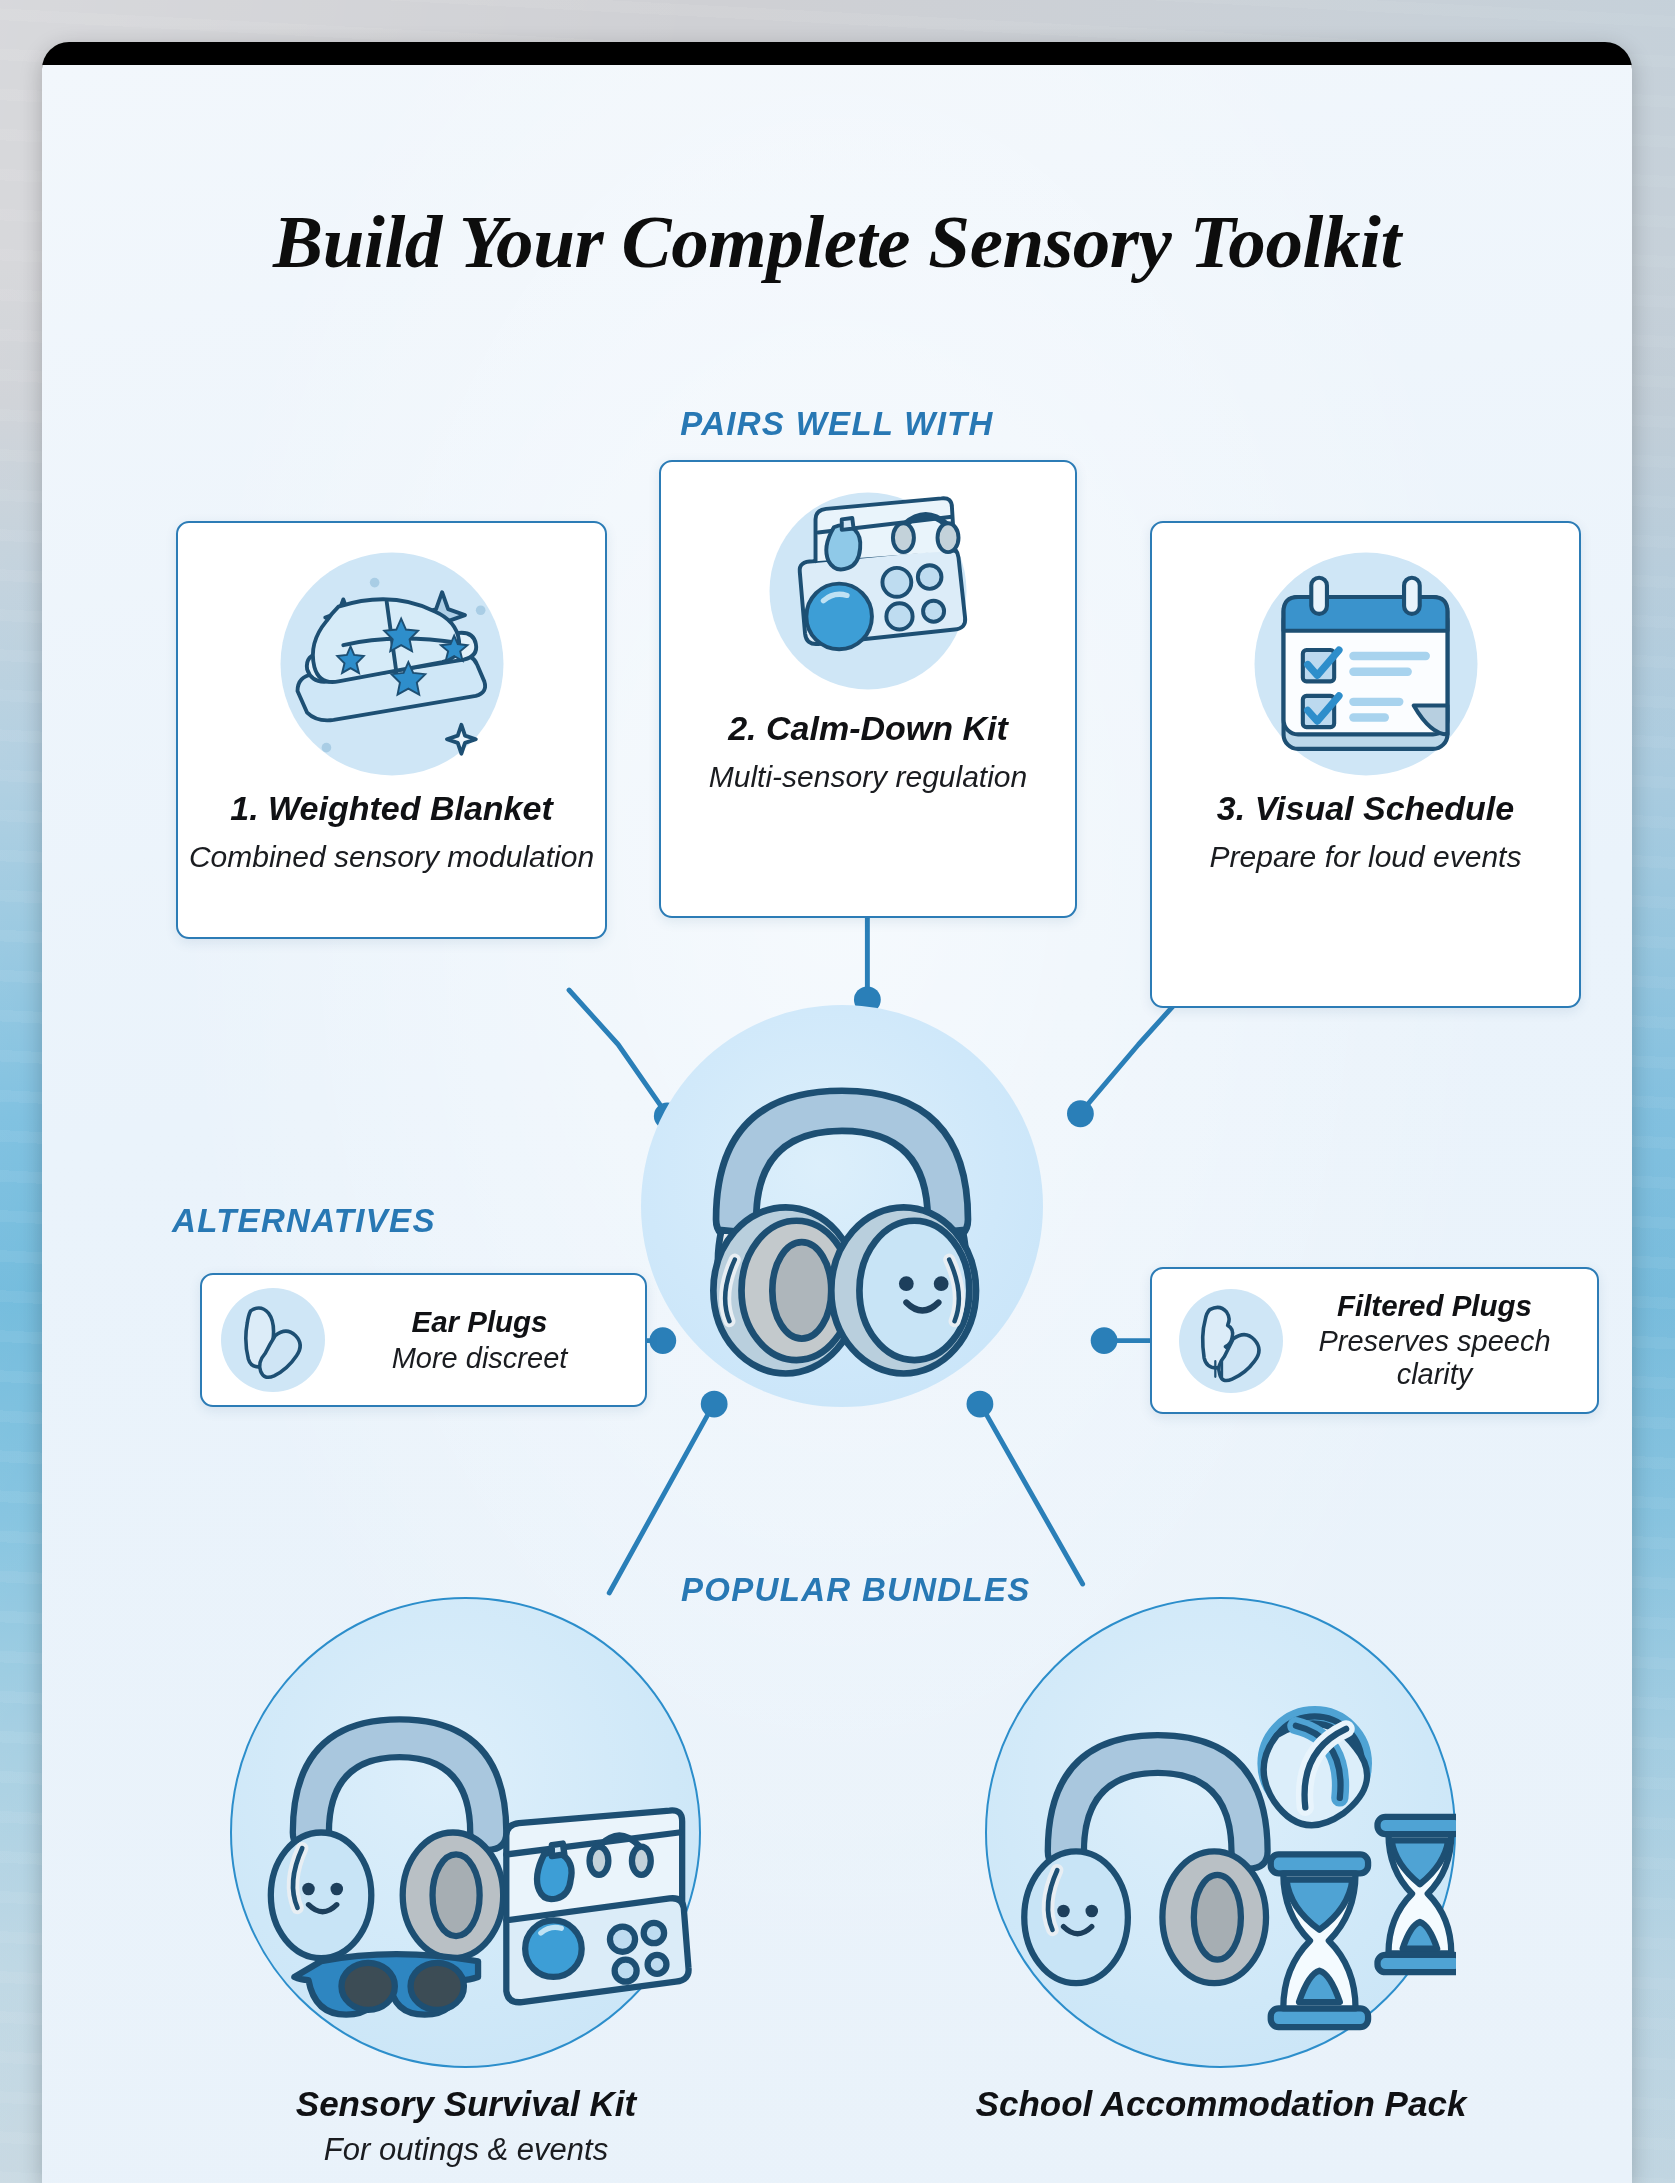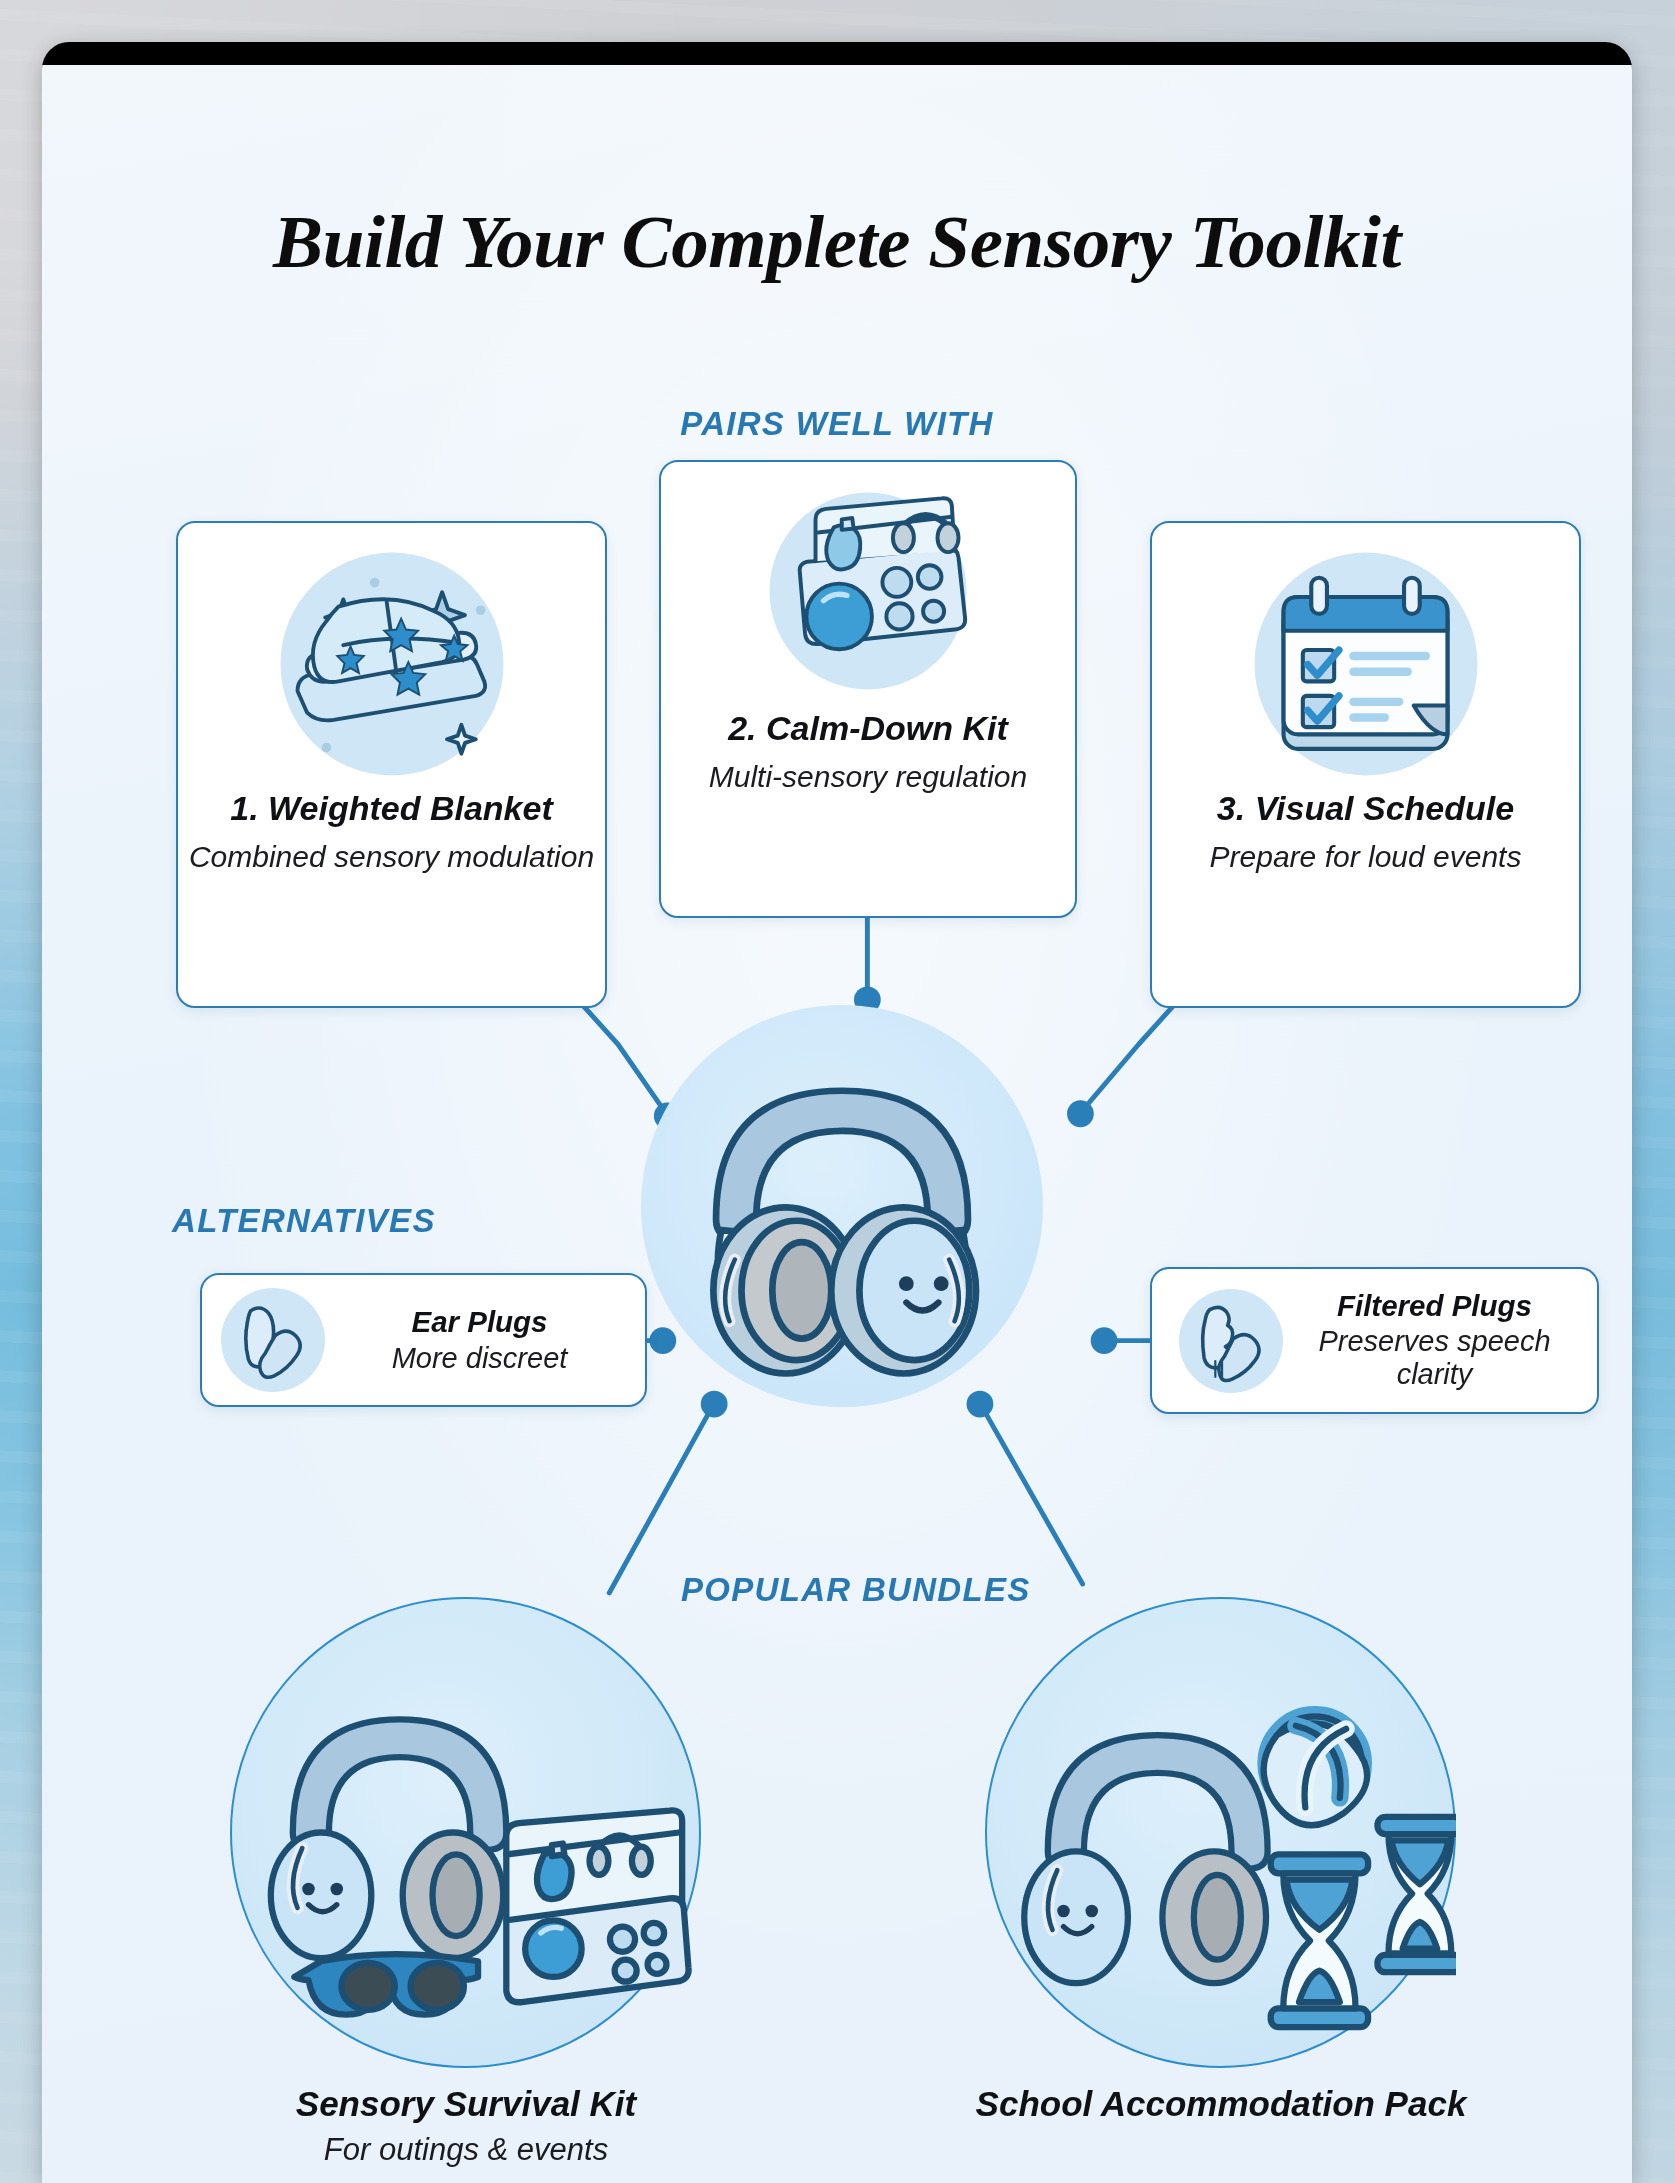--- a/index.html
+++ b/index.html
@@ -81,33 +81,33 @@
   #lbl-bundles{left:639px;top:1506px;font-size:33px;}
 
   
   #links{position:absolute;left:0;top:0;width:1590px;height:2118px;}
 
   
   .card{
     position:absolute;
     background:#ffffff;
     border:2.7px solid #2c7cb6;
-    border-radius:19px;
+    border-radius:13px;
     box-shadow:0 3.6px 11.6px rgba(40,90,130,.10);
     box-sizing:border-box;
   }
   .card .ctitle{
     font-weight:bold;color:#101114;line-height:1.12;
   }
   .card .cdesc{
     color:#1a1c20;line-height:1.18;
   }
 
   
-  #card-blanket{left:134px;top:456px;width:431px;height:487px;}
+  #card-blanket{left:134px;top:456px;width:431px;height:418px;}
   #card-kit{left:617px;top:395px;width:418px;height:458px;}
   #card-schedule{left:1108px;top:456px;width:431px;height:487px;}
   .pcard{display:flex;flex-direction:column;align-items:center;padding-top:20.6px;}
   .pcard .iconwrap{width:241px;height:241px;position:relative;}
   .pcard .ctitle{font-size:34px;margin-top:4.5px;text-align:center;}
   .pcard .cdesc{font-size:30px;margin-top:12px;text-align:right;}
   #card-kit .iconwrap{width:268px;height:223px;margin-top:-2.7px;}
   #card-kit .ctitle{margin-top:6.3px;}
 
   

